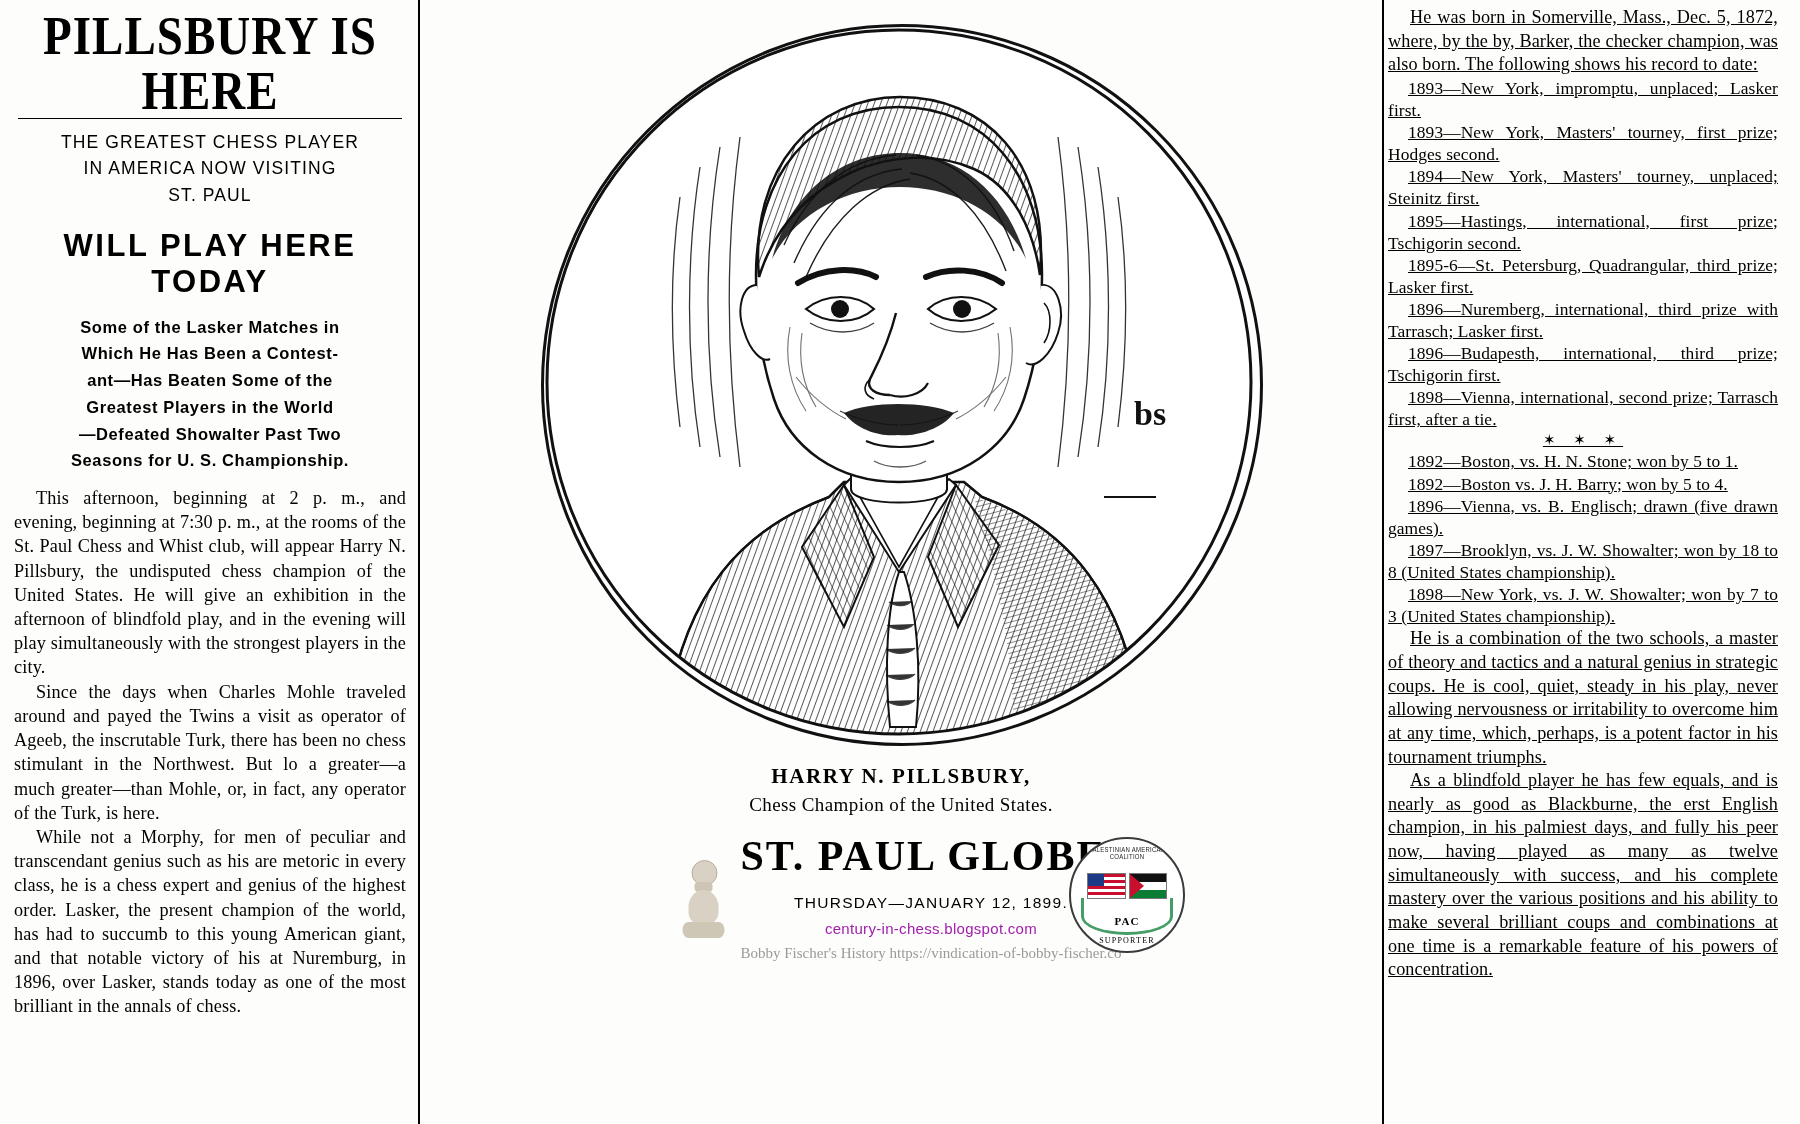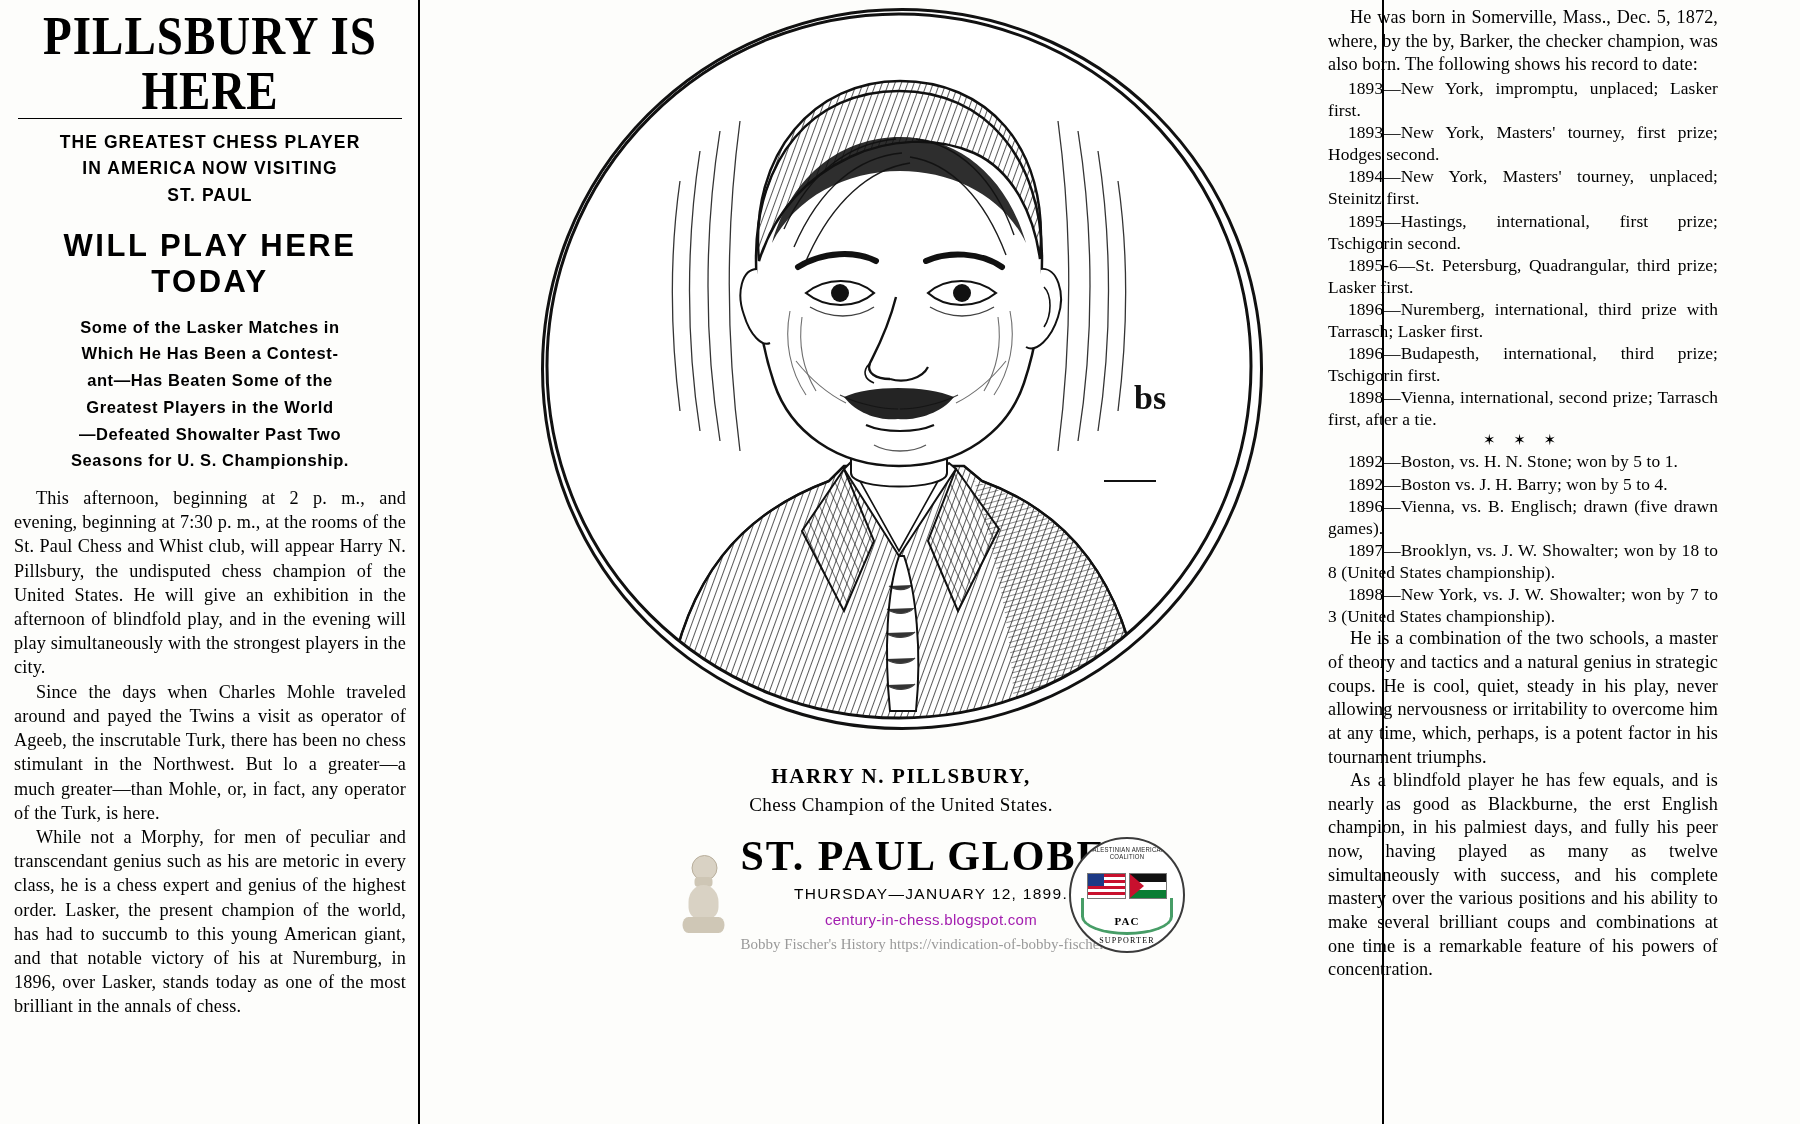--- a/index.html
+++ b/index.html
@@ -53,21 +53,21 @@
     transform: scaleY(1.18);
     transform-origin: top center;
   }
   .hr-thin {
     border: 0;
     border-top: 1.5px solid #000;
     margin: 16px 6px 10px 6px;
   }
   .deck1 {
     font-family: "Liberation Sans", sans-serif;
-    font-weight: bold;
+    font-weight: normal;
     font-size: 17.5px;
     letter-spacing: 1.1px;
     line-height: 1.5;
     text-align: center;
     margin: 10px 0 0 0;
   }
   .deck1 div { white-space: nowrap; }
   .headline-sub {
     font-family: "Liberation Sans", sans-serif;
     font-weight: bold;
@@ -110,21 +110,21 @@
   .portrait-wrap {
     position: absolute;
     left: 50%;
     top: 8px;
     transform: translateX(-50%);
     width: 720px;
     height: 740px;
   }
   .portrait-circle {
     position: absolute;
-    left: 0; top: 0;
+    left: 0; top: 16px;
     width: 716px;
     height: 716px;
     border: 3px solid #111;
     border-radius: 50%;
     background: #fff;
     overflow: hidden;
   }
   .caption-name {
     position: absolute;
     top: 756px;
@@ -199,21 +199,21 @@
     font-weight: bold;
     font-size: 42px;
     letter-spacing: 2px;
     line-height: 1;
   }
   .globe-date {
     font-family: "Liberation Sans", sans-serif;
     font-size: 15.5px;
     letter-spacing: 1.3px;
     text-align: center;
-    margin-top: 8px;
+    margin-top: 17px;
   }
   .globe-url {
     font-family: "Liberation Sans", sans-serif;
     font-size: 15px;
     color: #a21caf;
     text-align: center;
     margin-top: 8px;
     letter-spacing: 0.3px;
   }
   .globe-credit {
@@ -309,31 +309,32 @@
     border-bottom: 3px solid #0a7d34;
     border-left: 3px solid #0a7d34;
     border-right: 3px solid #0a7d34;
     border-radius: 0 0 50% 50%;
     opacity: 0.75;
   }
 
   
   .col-right {
     position: absolute;
-    left: 1324px;
+    left: 1384px;
     top: 4px;
     width: 400px;
     height: 1120px;
     padding: 2px 6px 16px 4px;
     box-sizing: border-box;
     font-family: "Liberation Serif", serif;
     font-size: 18.2px;
     line-height: 1.3;
     text-align: justify;
     letter-spacing: 0.1px;
+    text-decoration: underline;
   }
   .col-right p {
     margin: 0;
     text-indent: 22px;
   }
   .col-right .entry {
     margin: 0;
     text-indent: 20px;
     font-size: 17.4px;
     line-height: 1.27;

